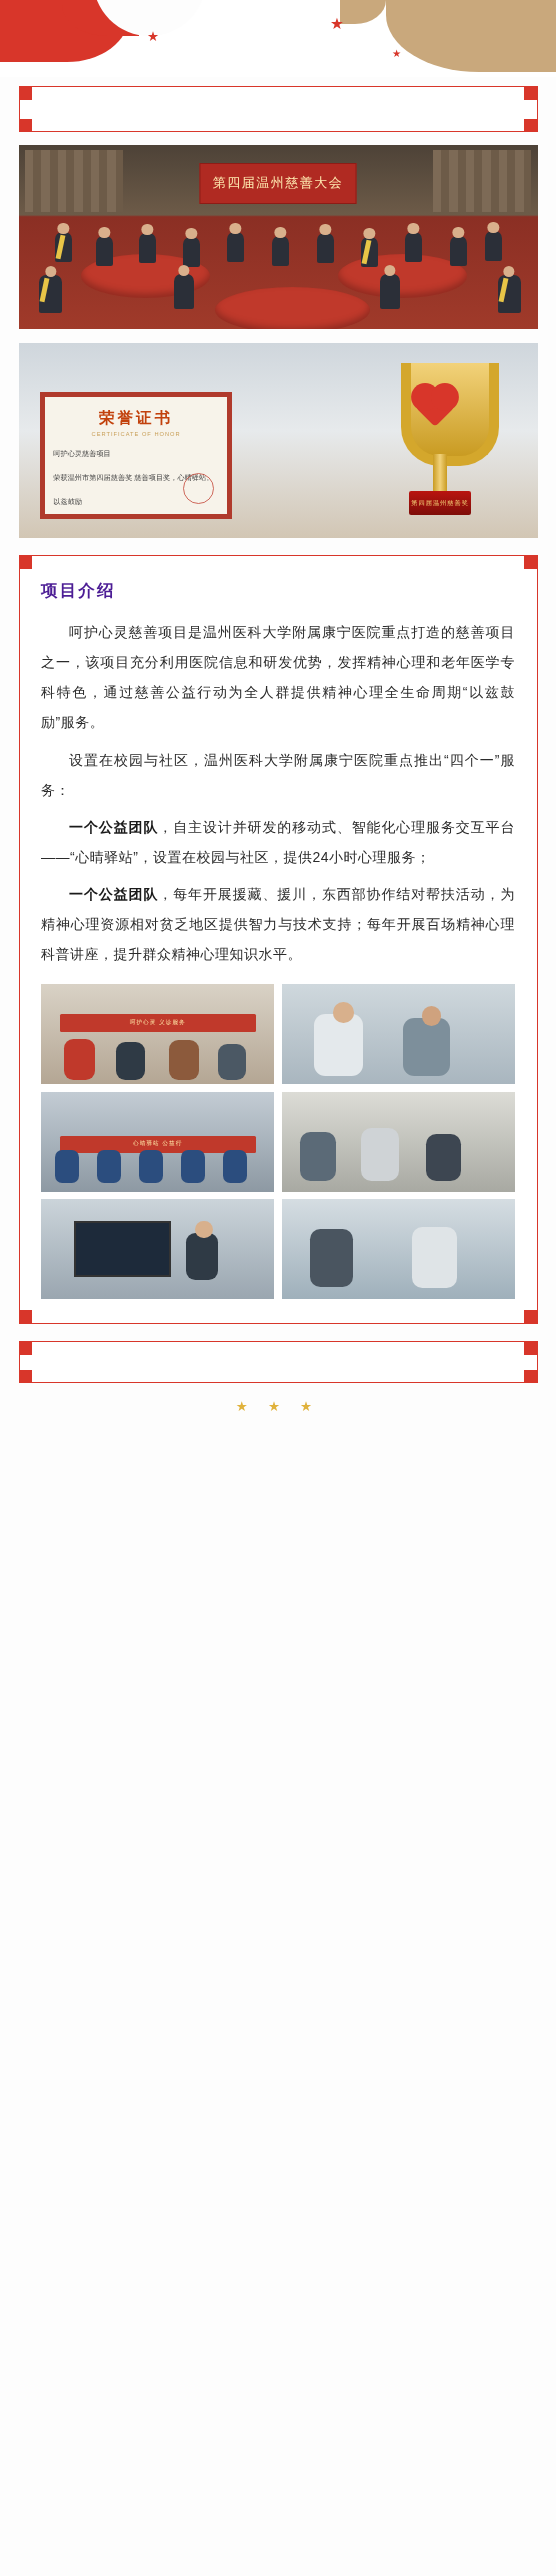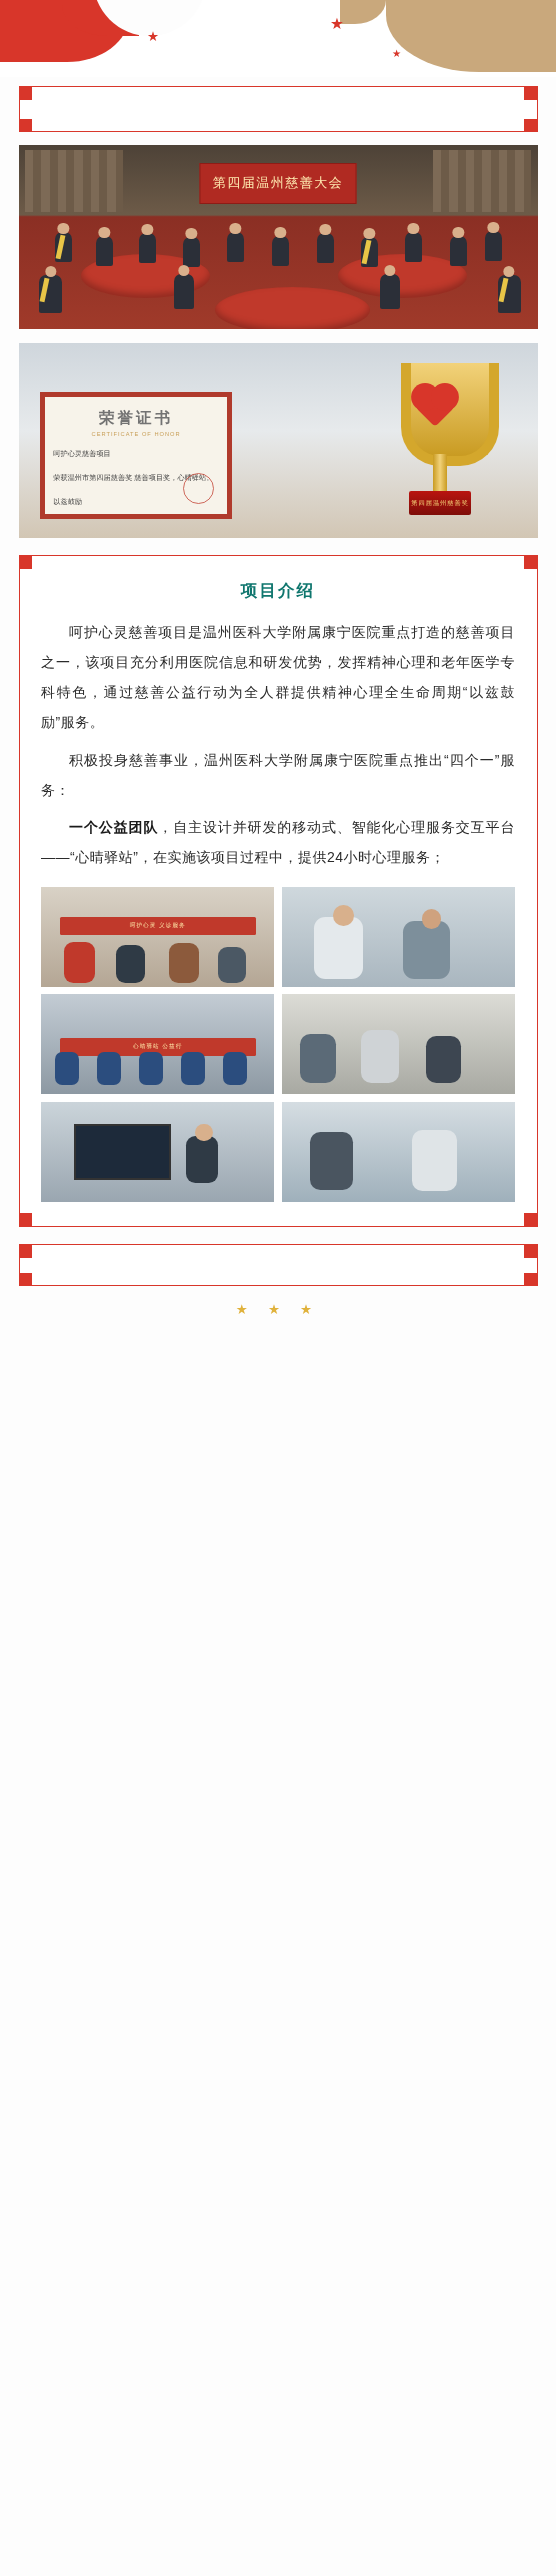--- a/index.html
+++ b/index.html
@@ -195,21 +195,21 @@
     position: absolute;
     left: 21.6px; top: 49px;
     width: 192px; height: 127px;
     background: #f7f3ea;
     border: 5.2px solid #b03a2c;
     box-sizing: border-box;
     padding: 8.2px;
   }
   .cert-title {
     text-align: center;
-    color: #737373;
+    color: #c2410c;
     font-size: 15.5px;
     font-weight: bold;
     letter-spacing: 3.1px;
     margin-top: 3.1px;
   }
   .cert-sub {
     text-align: center;
     color: #c9a05a;
     font-size: 5.7px;
     letter-spacing: 1px;
@@ -278,24 +278,23 @@
     display: flex; align-items: center; justify-content: center;
     letter-spacing: 1px;
   }
 
   
   .project-card {
     margin-top: 17.5px;
     padding: 20.6px 21.6px 24px 21.6px;
   }
   .section-title {
-    text-align: center;
     font-size: 16.5px;
     font-weight: bold;
-    color: #0f766e;
+    color: #4c1d95;
     letter-spacing: 2.1px;
     margin: 3.1px 0 15.5px 0;
   }
   .para + .para { margin-top: 7.2px; }
 
   
   .photo-grid {
     display: grid;
     grid-template-columns: 1fr 1fr;
     gap: 7.2px;
@@ -430,23 +429,24 @@
 
   <div class="card project-card">
     <div class="corner tl"></div>
     <div class="corner tr"></div>
     <div class="corner bl"></div>
     <div class="corner br"></div>
 
     <h2 class="section-title">项目介绍</h2>
 
     <p class="body-text indent para">呵护心灵慈善项目是温州医科大学附属康宁医院重点打造的慈善项目之一，该项目充分利用医院信息和研发优势，发挥精神心理和老年医学专科特色，通过慈善公益行动为全人群提供精神心理全生命周期“以兹鼓励”服务。</p>
-    <p class="body-text indent para">积极投身慈善事业，温州医科大学附属康宁医院重点推出“四个一”服务：</p>
-
-    <p class="body-text indent para"><span class="bold-red">一个公益团队</span><span>，自主设计并研发的移动式、智能化心理服务交互平台——“心晴驿站”，在实施该项目过程中，提供24小时心理服务；</span></p>
+    <p class="body-text indent para">设置在校园与社区，温州医科大学附属康宁医院重点推出“四个一”服务：</p>
+
+    <p class="body-text indent para"><span class="bold-red">一个公益团队</span><span>，自主设计并研发的移动式、智能化心理服务交互平台——“心晴驿站”，设置在校园与社区，提供24小时心理服务；</span></p>
+    <p class="body-text indent para"><span class="bold-red">一个公益团队</span><span>，每年开展援藏、援川，东西部协作结对帮扶活动，为精神心理资源相对贫乏地区提供智力与技术支持；每年开展百场精神心理科普讲座，提升群众精神心理知识水平。</span></p>
 
     <div class="photo-grid">
       <div class="grid-cell g1">
         <div class="banner-strip">呵护心灵 义诊服务</div>
         <div class="blob" style="left:10%; top:55%; width:31px; height:41px; background:#c0392b; border-radius:9.3px;"></div>
         <div class="blob" style="left:32%; top:58%; width:29px; height:38px; background:#2f3a45; border-radius:9.3px;"></div>
         <div class="blob" style="left:55%; top:56%; width:30px; height:40px; background:#8c5a3c; border-radius:9.3px;"></div>
         <div class="blob" style="left:76%; top:60%; width:28px; height:36px; background:#4b5864; border-radius:9.3px;"></div>
       </div>
       <div class="grid-cell g2">

